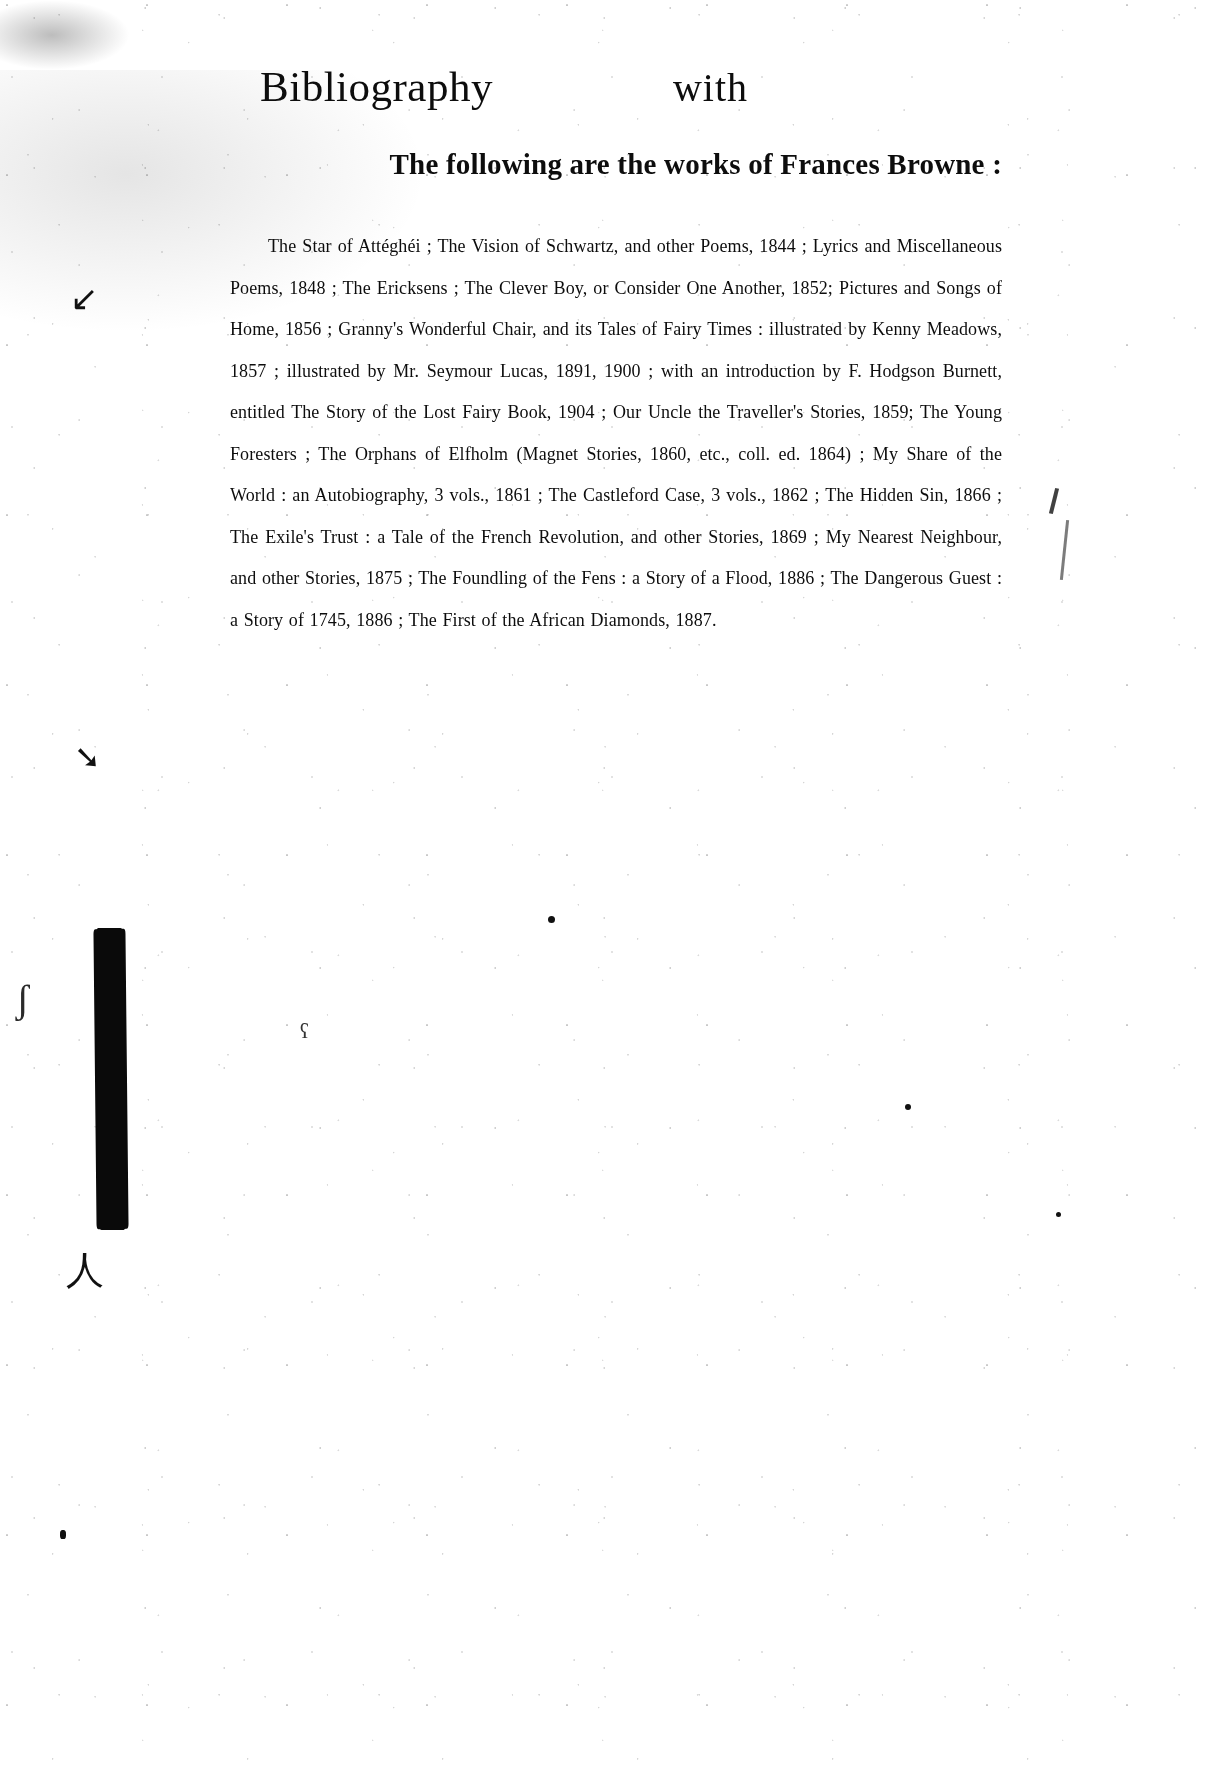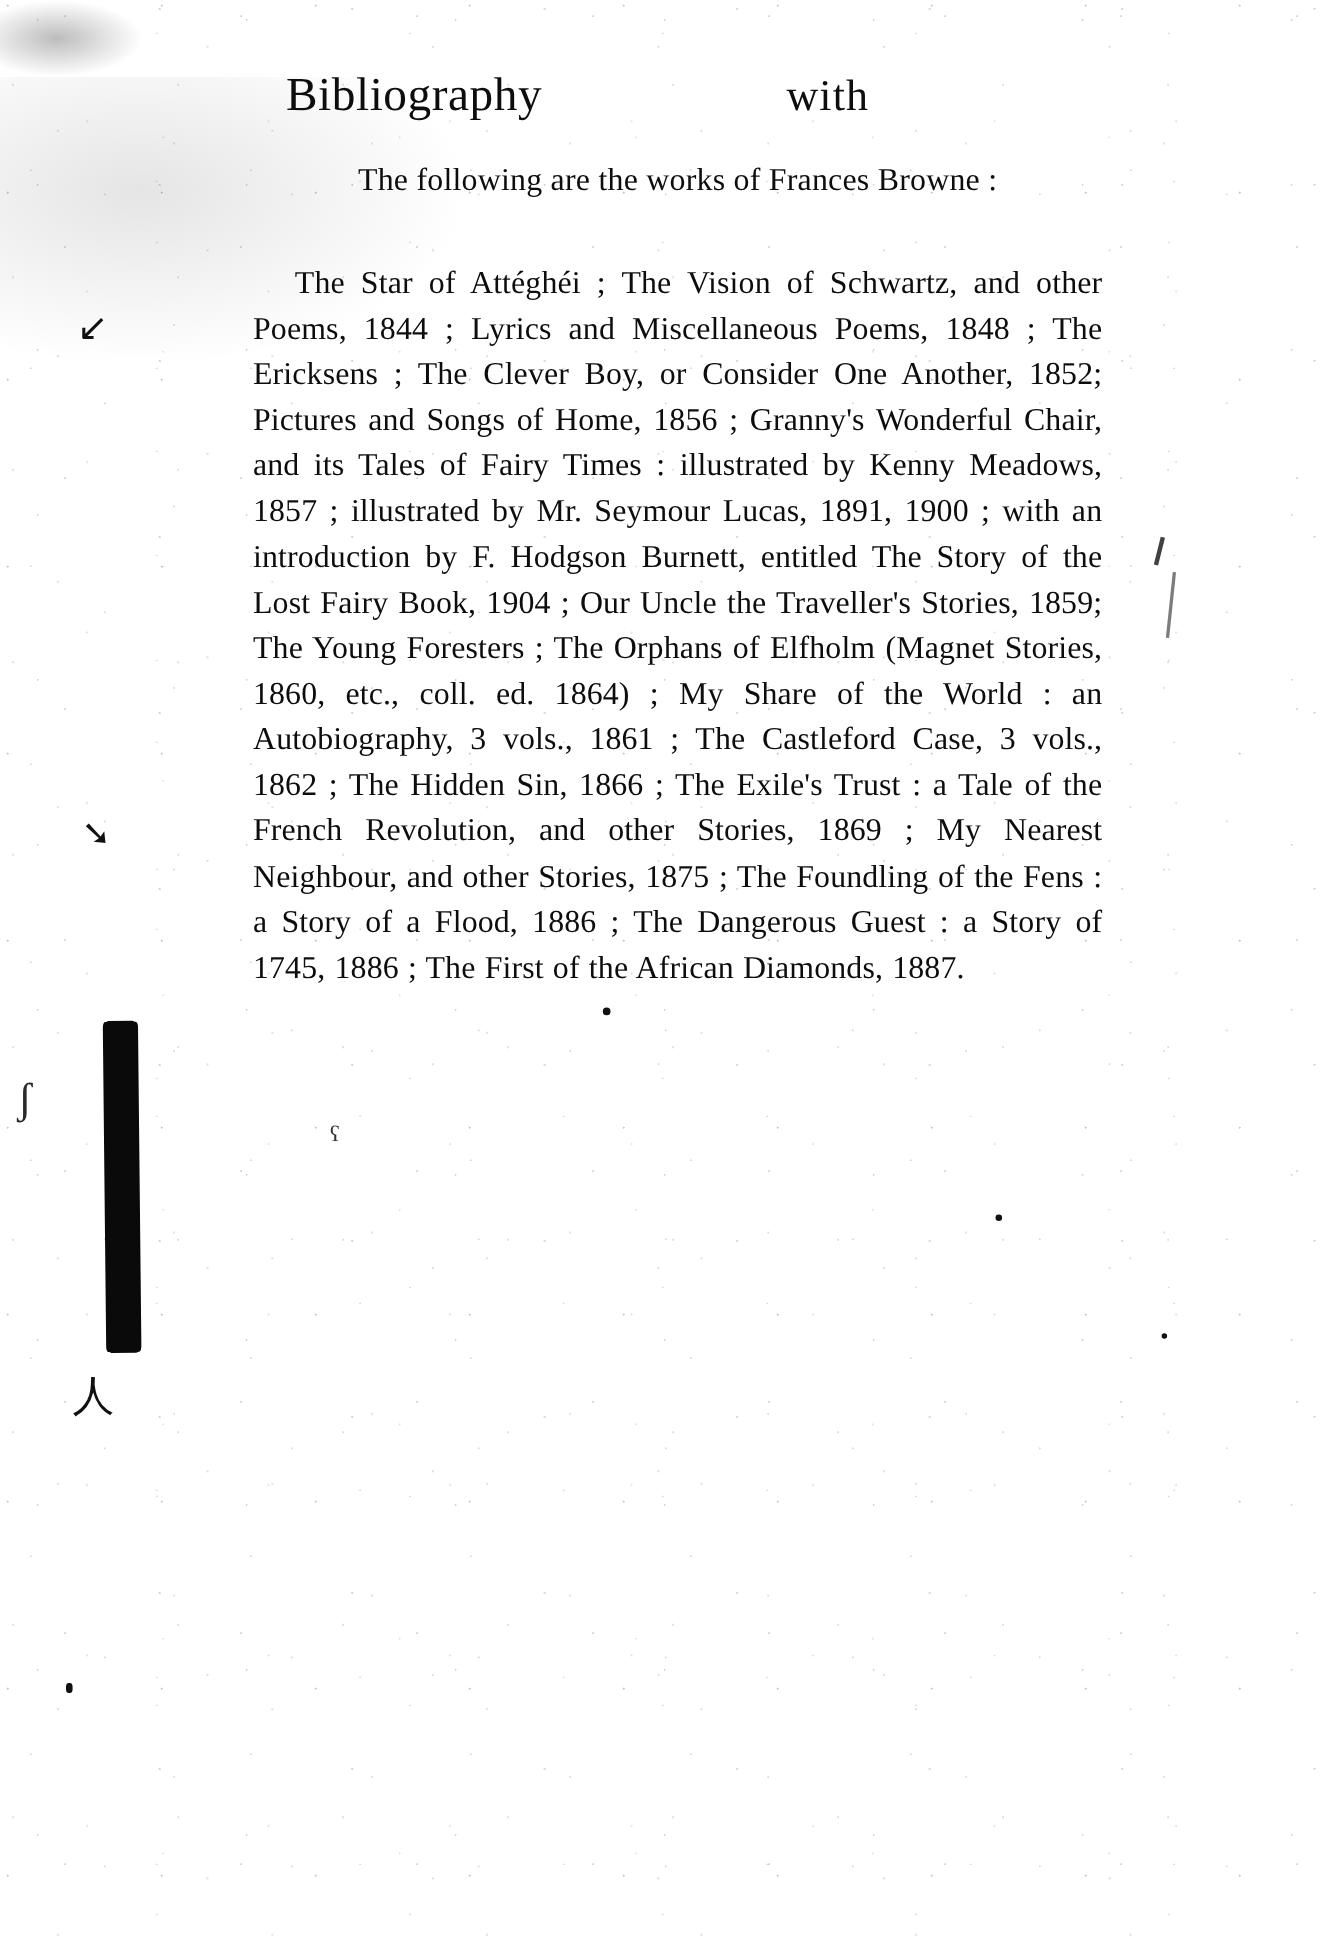--- a/index.html
+++ b/index.html
@@ -50,54 +50,53 @@
 
   
   .header {
     position: absolute;
     left: 260px;
     top: 62px;
     width: 760px;
     display: flex;
     align-items: baseline;
     justify-content: flex-start;
-    gap: 42px;
   }
   .header-title {
     font-size: 43px;
     letter-spacing: 0.5px;
     font-weight: 400;
   }
   .header-folio {
     font-size: 40px;
     margin-left: 180px;
     letter-spacing: 1px;
   }
 
   
   .intro {
     position: absolute;
     left: 230px;
     top: 148px;
     width: 772px;
-    text-align: center;
+    text-align: right;
     font-size: 29px;
-    font-weight: 400;
+    font-weight: 700;
     letter-spacing: 0.2px;
   }
 
   
   .body-block {
     position: absolute;
     left: 230px;
     top: 208px;
     width: 772px;
   }
   .body-par {
-    font-size: 29px;
+    font-size: 18px;
     line-height: 41.5px;
     text-align: justify;
     text-indent: 38px;
     letter-spacing: 0.1px;
     word-spacing: 1px;
   }
 
   
   .artifact { position: absolute; background: #111; }
 

